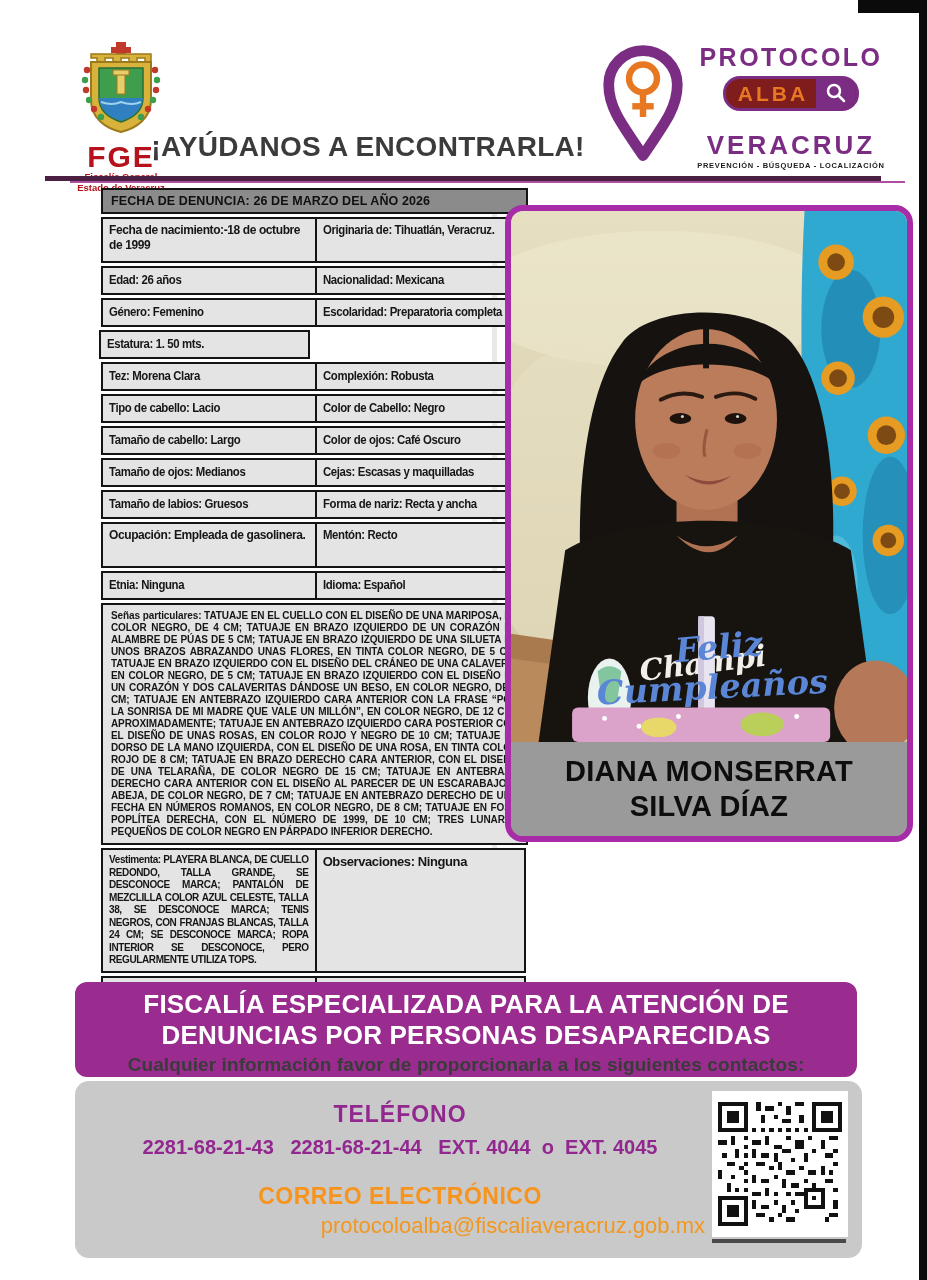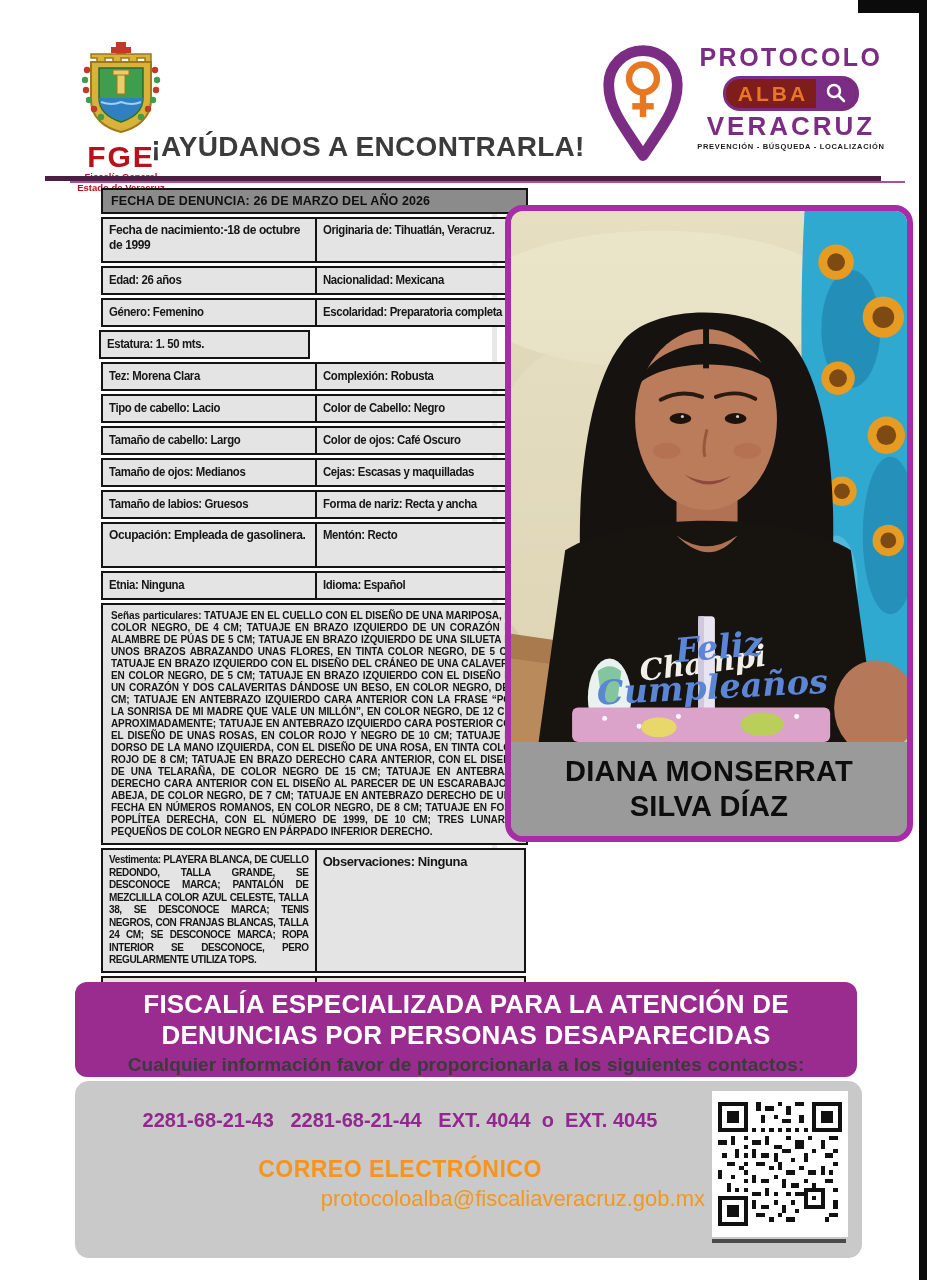--- a/index.html
+++ b/index.html
@@ -18,21 +18,21 @@
   .subtitle{position:absolute;left:138px;top:131px;width:460px;text-align:center;
     font-size:28px;font-weight:900;color:#3b3b3b;letter-spacing:.3px;}
   .alba{position:absolute;left:600px;top:38px;width:290px;height:130px;}
   .alba-pin{position:absolute;left:0;top:4px;}
   .alba-text{position:absolute;left:92px;top:6px;width:198px;text-align:center;}
   .alba-protocolo{font-size:25px;font-weight:600;color:#7b2d83;letter-spacing:2.5px;line-height:1.1;}
   .alba-pill-row{display:flex;justify-content:center;margin-top:4px;}
   .alba-pill{display:flex;align-items:stretch;border:3px solid #7b2d83;border-radius:17px;overflow:hidden;background:#7f1d1d;}
   .alba-word{font-size:21px;font-weight:900;color:#e87722;letter-spacing:3px;padding:2px 8px 2px 12px;line-height:1.2;}
   .alba-mag{background:#7b2d83;width:40px;display:flex;align-items:center;justify-content:center;}
-  .alba-veracruz{font-size:26px;font-weight:800;color:#7b2d83;letter-spacing:3px;margin-top:2px;line-height:1.05;}
+  .alba-veracruz{font-size:26px;font-weight:800;color:#7b2d83;letter-spacing:3px;margin-top:21px;line-height:1.05;}
   .alba-tagline{font-size:7.5px;font-weight:800;color:#1a1a1a;letter-spacing:.7px;margin-top:2px;}
   .divider1{position:absolute;left:45px;top:176px;width:836px;height:5px;background:#4a1f42;}
   .divider2{position:absolute;left:70px;top:181px;width:835px;height:2px;background:#9d2f8d;opacity:.85;}
   
   .dtable{position:absolute;left:62px;top:188px;width:427px;display:flex;flex-direction:column;gap:3px;padding-left:39px;}
   .thead{border:2px solid #141414;background:#8b8b8b;font-size:12.5px;font-weight:800;
          padding:4px 8px;color:#101010;letter-spacing:.1px;}
   .trow{display:flex;}
   .cell{border:2px solid #141414;background:#e4e4e4;padding:4px 6px;font-size:12px;font-weight:700;
         letter-spacing:-0.4px;line-height:1.25;box-sizing:border-box;color:#161616;}
@@ -313,20 +313,21 @@
   </div>
 
   <div class="banner">
     <div class="banner-line">FISCALÍA ESPECIALIZADA PARA LA ATENCIÓN DE</div>
     <div class="banner-line">DENUNCIAS POR PERSONAS DESAPARECIDAS</div>
     <div class="banner-info">Cualquier información favor de proporcionarla a los siguientes contactos:</div>
   </div>
 
   <div class="contact-box">
     <div class="contact-col">
+      <div class="tel-label">TELÉFONO</div>
       <div class="tel-numbers">2281-68-21-43   2281-68-21-44   EXT. 4044  o  EXT. 4045</div>
       <div class="mail-label">CORREO ELECTRÓNICO</div>
       <div class="mail-value">protocoloalba@fiscaliaveracruz.gob.mx</div>
     </div>
     <div class="qr-box">
       <svg width="124" height="124" viewBox="0 0 29 29" shape-rendering="crispEdges">
         <rect width="29" height="29" fill="#ffffff"></rect>
         <g fill="#111111">
           <rect x="0" y="0" width="7" height="7"></rect>
             <rect x="22" y="0" width="7" height="7"></rect>

